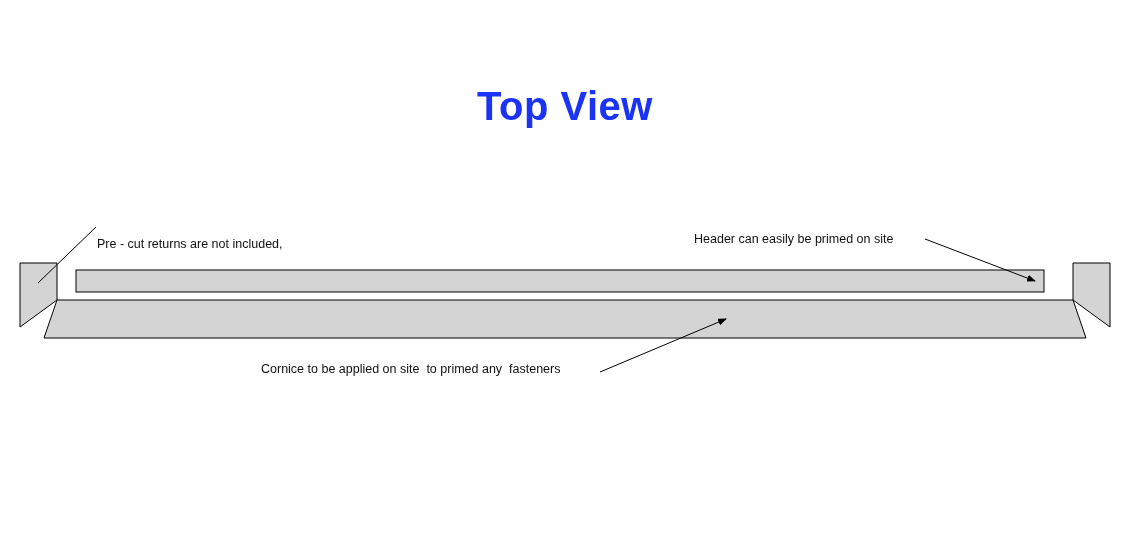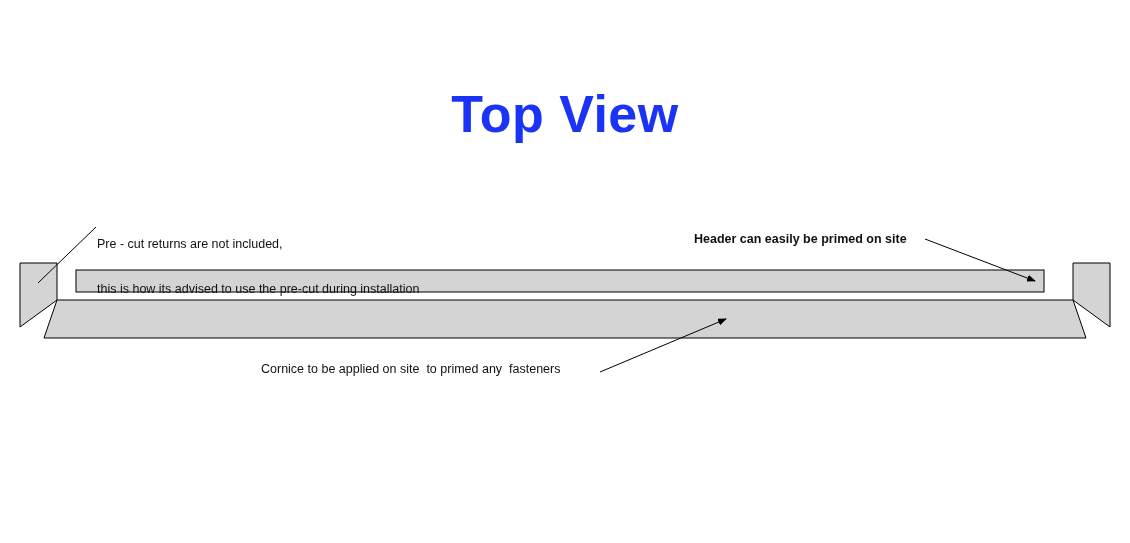--- a/index.html
+++ b/index.html
@@ -25,40 +25,39 @@
     left: 0; top: 0;
     width: 1130px;
     height: 543px;
   }
   .title {
     position: absolute;
     left: 0;
     top: 84px;
     width: 1130px;
     text-align: center;
-    font-size: 52px;
+    font-size: 40px;
     font-weight: bold;
     color: #1A33F5;
     letter-spacing: 0.5px;
   }
   .anno {
     position: absolute;
     font-size: 12.5px;
     color: #111111;
     line-height: 15px;
     white-space: pre;
   }
   .anno-returns {
     left: 97px;
     top: 207px;
   }
   .anno-header {
     left: 694px;
     top: 232px;
-    font-weight: bold;
   }
   .anno-cornice {
     left: 261px;
     top: 362px;
   }
 </style>
 </head>
 <body style="background: rgb(255, 255, 255);">
 
 <div id="stage">
@@ -82,20 +81,19 @@
 
     <line x1="96" y1="227" x2="38" y2="283" stroke="#000000" stroke-width="1"></line>
 
     <line x1="925" y1="239" x2="1035" y2="281" stroke="#000000" stroke-width="1" marker-end="url(#arrowhead)"></line>
 
     <line x1="600" y1="372" x2="726" y2="319" stroke="#000000" stroke-width="1" marker-end="url(#arrowhead)"></line>
   </svg>
 
   <div class="anno anno-returns">
     <div>Pre - cut returns are not included,</div>
-    <div>this is how its advised to use the pre-cut during installation</div>
   </div>
 
   <div class="anno anno-header">Header can easily be primed on site</div>
 
   <div class="anno anno-cornice">Cornice to be applied on site  to primed any  fasteners</div>
 
 </div>
 
 </body></html>

